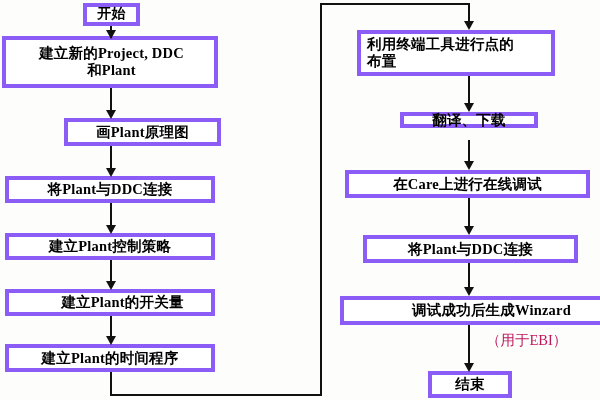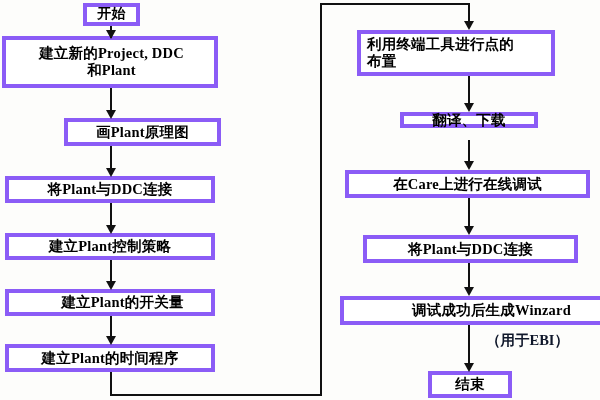--- a/index.html
+++ b/index.html
@@ -30,23 +30,22 @@
     font-weight: 700;
     padding: 1px 3px;
   }
   .node.left-align {
     justify-content: flex-start;
     text-align: left;
     padding-left: 6px;
   }
   .free-text {
     position: absolute;
-    color: #0f172a;
+    color: #be185d;
     white-space: nowrap;
-    font-weight: bold;
   }
   .vline {
     position: absolute;
     width: 2px;
     background: #111111;
   }
   .hline {
     position: absolute;
     height: 2px;
     background: #111111;

